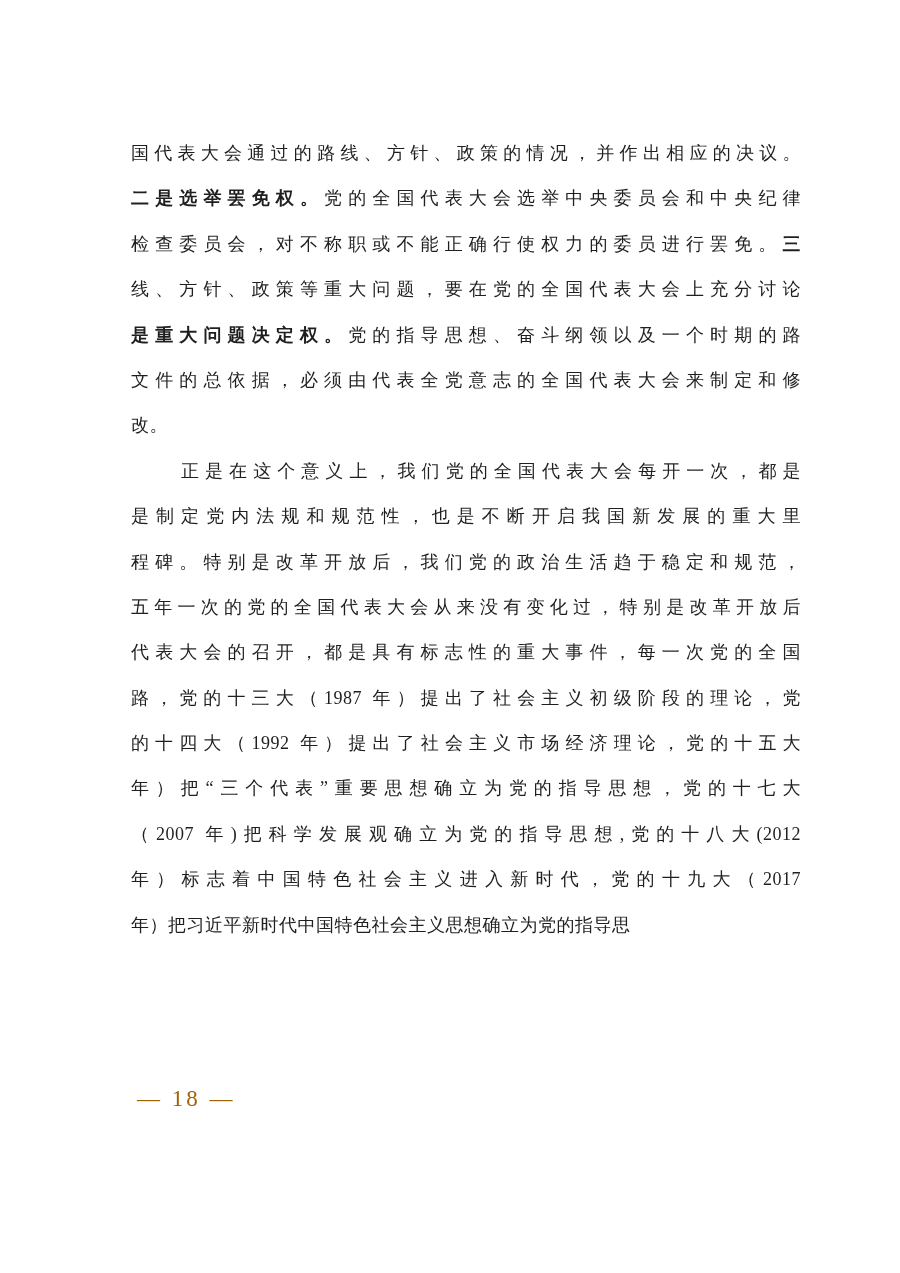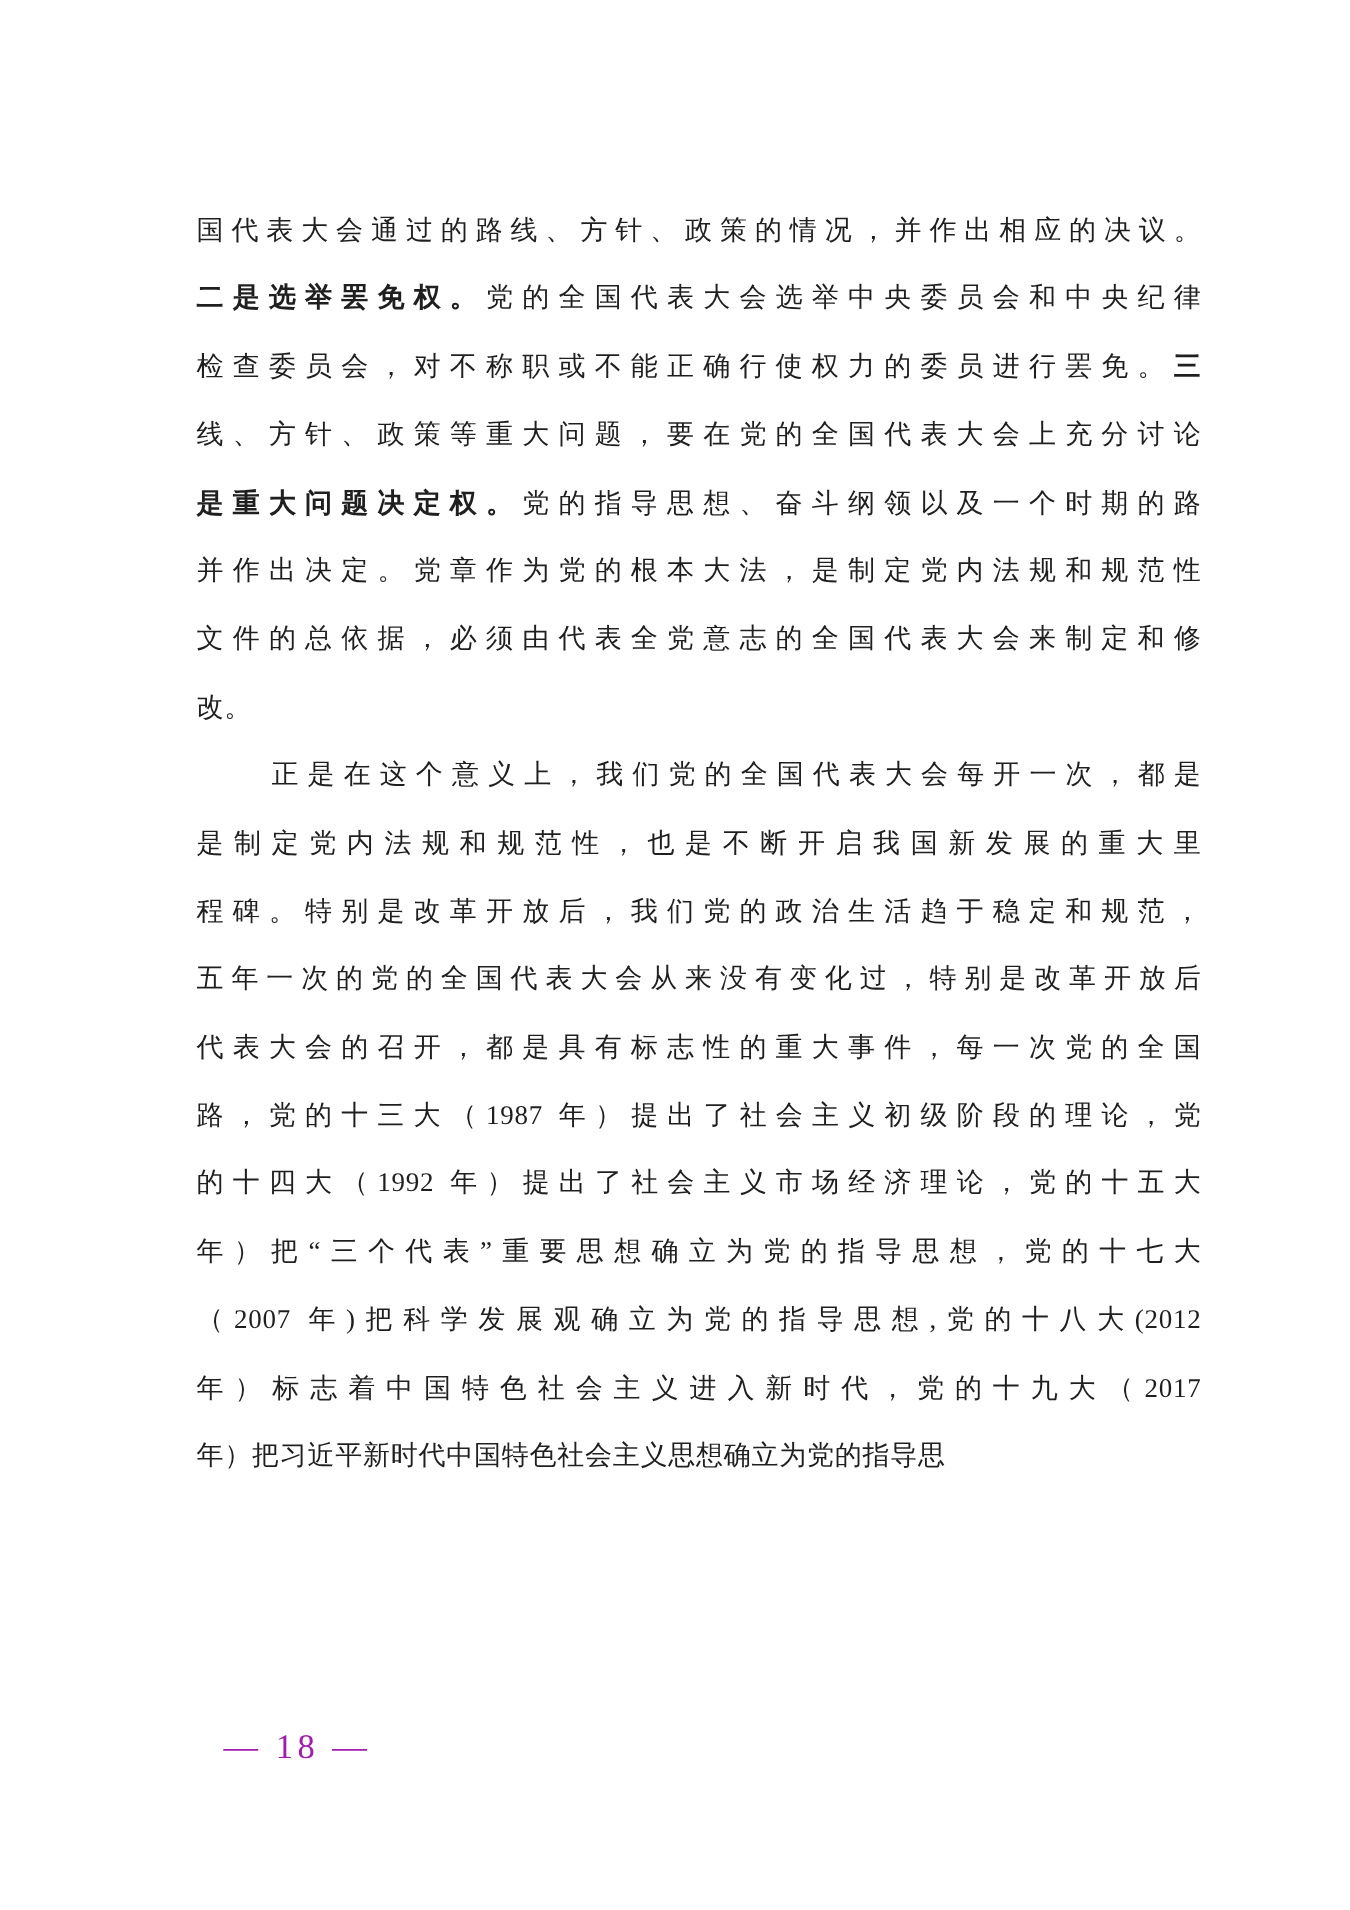--- a/index.html
+++ b/index.html
@@ -27,39 +27,37 @@
     letter-spacing: 0.5px;
     white-space: normal;
     margin-left: 28px;
   }
   .line.fill { text-align-last: justify; }
   .line.indent { text-indent: 50px; }
   .line b { font-weight: 700; }
   .footer {
     position: absolute;
     left: 137px;
-    top: 1148px;
+    top: 1082px;
     font-size: 23px;
     line-height: 34px;
     letter-spacing: 3px;
-    color: #a21caf;
-    margin-left: 12px;
+    color: #a16207;
   }
 </style>
 </head>
 <body>
 
 <div class="page">
   <div class="text-block" id="text-block">
       <div class="line fill"><span>国代表大会通过的路线、方针、政策的情况，并作出相应的决议。</span></div>
       <div class="line fill"><b>二是选举罢免权。</b><span>党的全国代表大会选举中央委员会和中央纪律</span></div>
       <div class="line fill"><span>检查委员会，对不称职或不能正确行使权力的委员进行罢免。</span><b>三</b></div>
       <div class="line fill"><span>线、方针、政策等重大问题，要在党的全国代表大会上充分讨论</span></div>
       <div class="line fill"><b>是重大问题决定权。</b><span>党的指导思想、奋斗纲领以及一个时期的路</span></div>
-      <div class="line fill"><span>并作出决定。党章作为党的根本大法，是制定党内法规和规范性</span></div>
       <div class="line fill"><span>文件的总依据，必须由代表全党意志的全国代表大会来制定和修</span></div>
       <div class="line"><span>改。</span></div>
       <div class="line fill indent"><span>正是在这个意义上，我们党的全国代表大会每开一次，都是</span></div>
       <div class="line fill"><span>是制定党内法规和规范性，也是不断开启我国新发展的重大里</span></div>
       <div class="line fill"><span>程碑。特别是改革开放后，我们党的政治生活趋于稳定和规范，</span></div>
       <div class="line fill"><span>五年一次的党的全国代表大会从来没有变化过，特别是改革开放后</span></div>
       <div class="line fill"><span>代表大会的召开，都是具有标志性的重大事件，每一次党的全国</span></div>
       <div class="line fill"><span>路，党的十三大（1987 年）提出了社会主义初级阶段的理论，党</span></div>
       <div class="line fill"><span>的十四大（1992 年）提出了社会主义市场经济理论，党的十五大</span></div>
       <div class="line fill"><span>年）把“三个代表”重要思想确立为党的指导思想，党的十七大</span></div>

